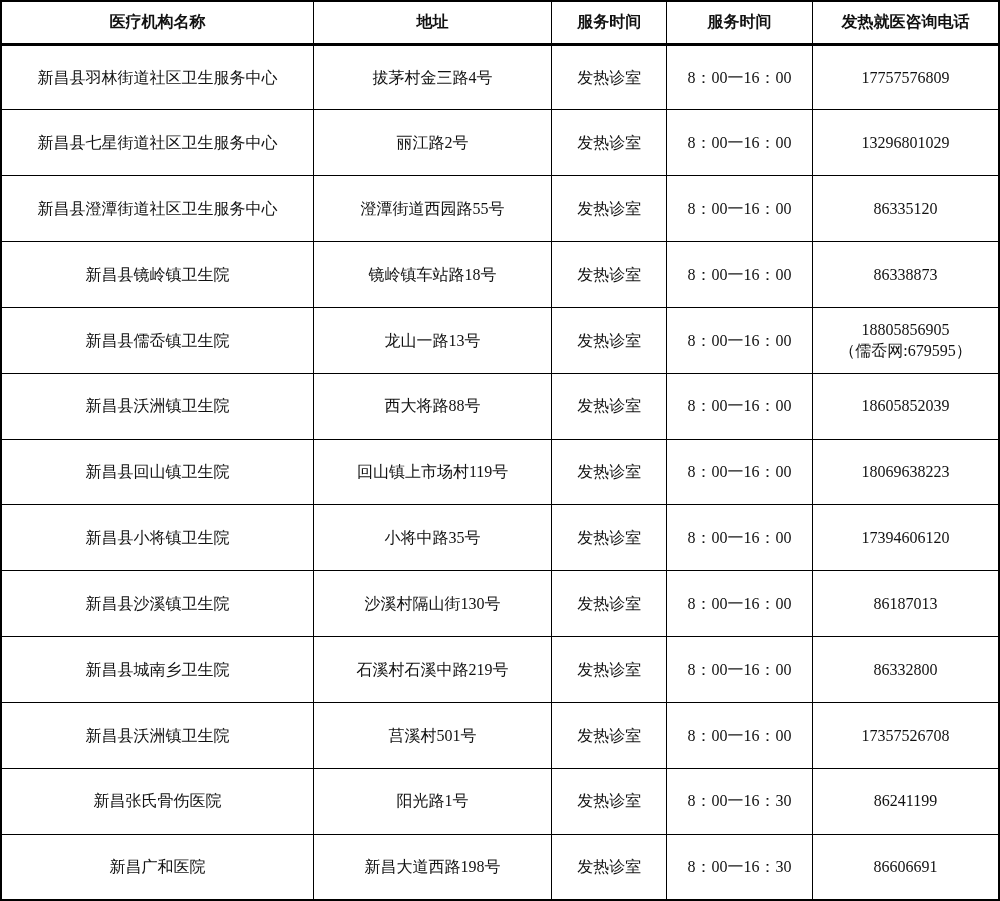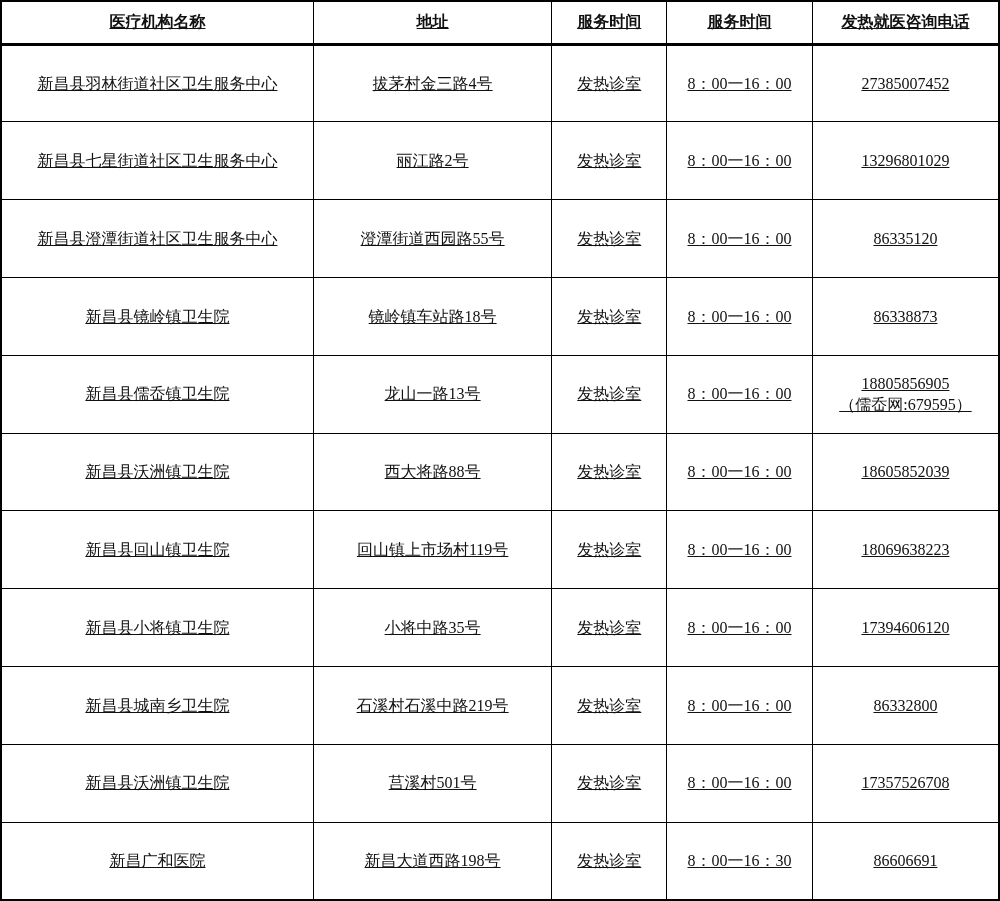--- a/index.html
+++ b/index.html
@@ -7,21 +7,20 @@
     padding: 0;
     background: #ffffff;
   }
   .page {
     width: 1000px;
     height: 901px;
     background: #ffffff;
     box-sizing: border-box;
     font-family: "Liberation Serif", "DejaVu Serif", serif;
     color: #111111;
-    text-decoration: underline;
   }
   table.clinic-table {
     width: 1000px;
     height: 901px;
     border-collapse: collapse;
     table-layout: fixed;
     background: #ffffff;
   }
   table.clinic-table th,
   table.clinic-table td {
@@ -77,21 +76,21 @@
         <th>服务时间</th>
         <th>发热就医咨询电话</th>
       </tr>
     </thead>
     <tbody>
       <tr>
         <td>新昌县羽林街道社区卫生服务中心</td>
         <td>拔茅村金三路4号</td>
         <td>发热诊室</td>
         <td>8：00一16：00</td>
-        <td>27385007452</td>
+        <td>17757576809</td>
       </tr>
       <tr>
         <td>新昌县七星街道社区卫生服务中心</td>
         <td>丽江路2号</td>
         <td>发热诊室</td>
         <td>8：00一16：00</td>
         <td>13296801029</td>
       </tr>
       <tr>
         <td>新昌县澄潭街道社区卫生服务中心</td>
@@ -130,34 +129,48 @@
         <td>18069638223</td>
       </tr>
       <tr>
         <td>新昌县小将镇卫生院</td>
         <td>小将中路35号</td>
         <td>发热诊室</td>
         <td>8：00一16：00</td>
         <td>17394606120</td>
       </tr>
       <tr>
+        <td>新昌县沙溪镇卫生院</td>
+        <td>沙溪村隔山街130号</td>
+        <td>发热诊室</td>
+        <td>8：00一16：00</td>
+        <td>86187013</td>
+      </tr>
+      <tr>
         <td>新昌县城南乡卫生院</td>
         <td>石溪村石溪中路219号</td>
         <td>发热诊室</td>
         <td>8：00一16：00</td>
         <td>86332800</td>
       </tr>
       <tr>
         <td>新昌县沃洲镇卫生院</td>
         <td>莒溪村501号</td>
         <td>发热诊室</td>
         <td>8：00一16：00</td>
         <td>17357526708</td>
       </tr>
       <tr>
+        <td>新昌张氏骨伤医院</td>
+        <td>阳光路1号</td>
+        <td>发热诊室</td>
+        <td>8：00一16：30</td>
+        <td>86241199</td>
+      </tr>
+      <tr>
         <td>新昌广和医院</td>
         <td>新昌大道西路198号</td>
         <td>发热诊室</td>
         <td>8：00一16：30</td>
         <td>86606691</td>
       </tr>
     </tbody>
   </table>
 </div>
 

